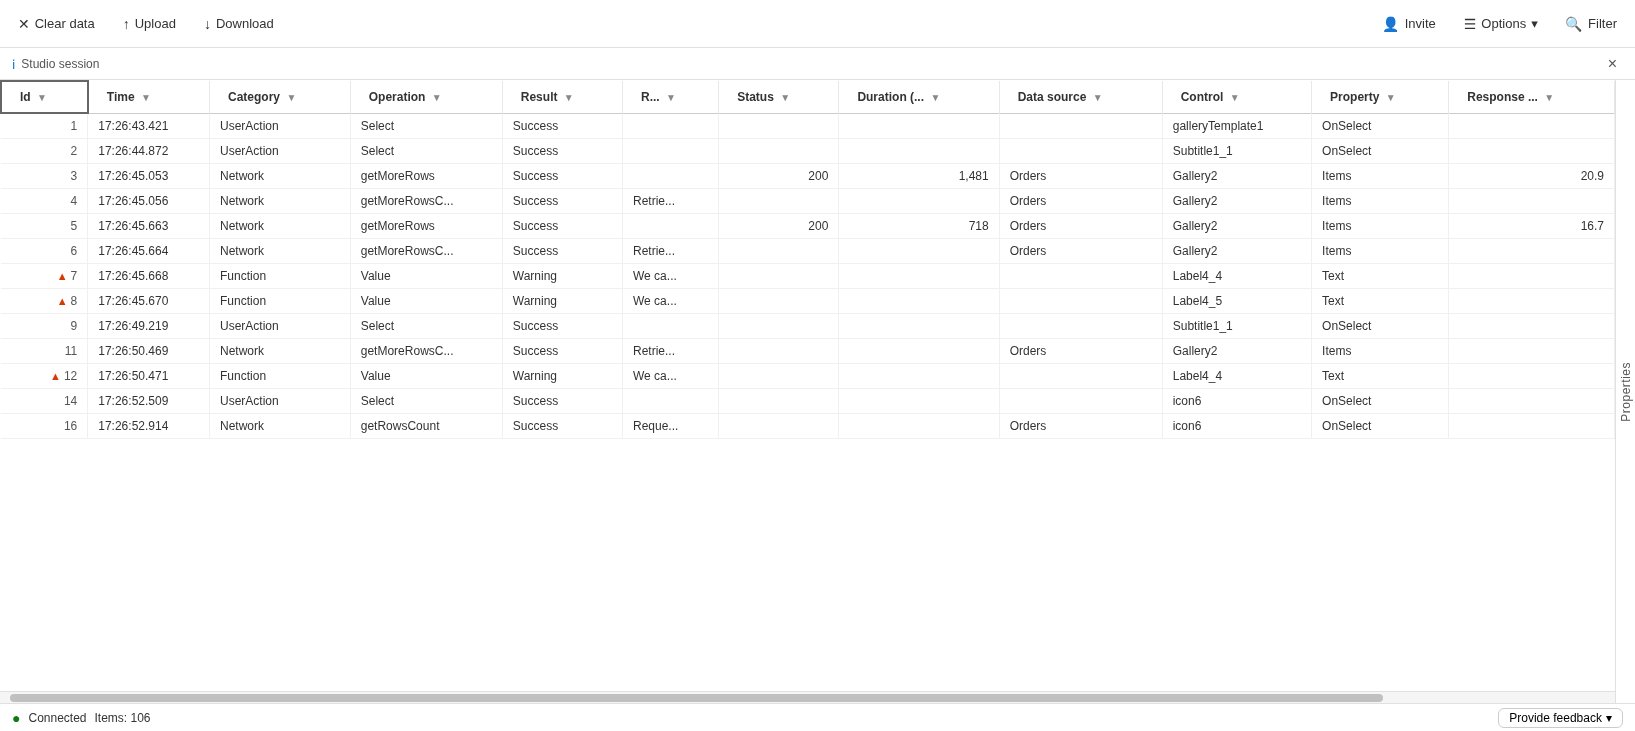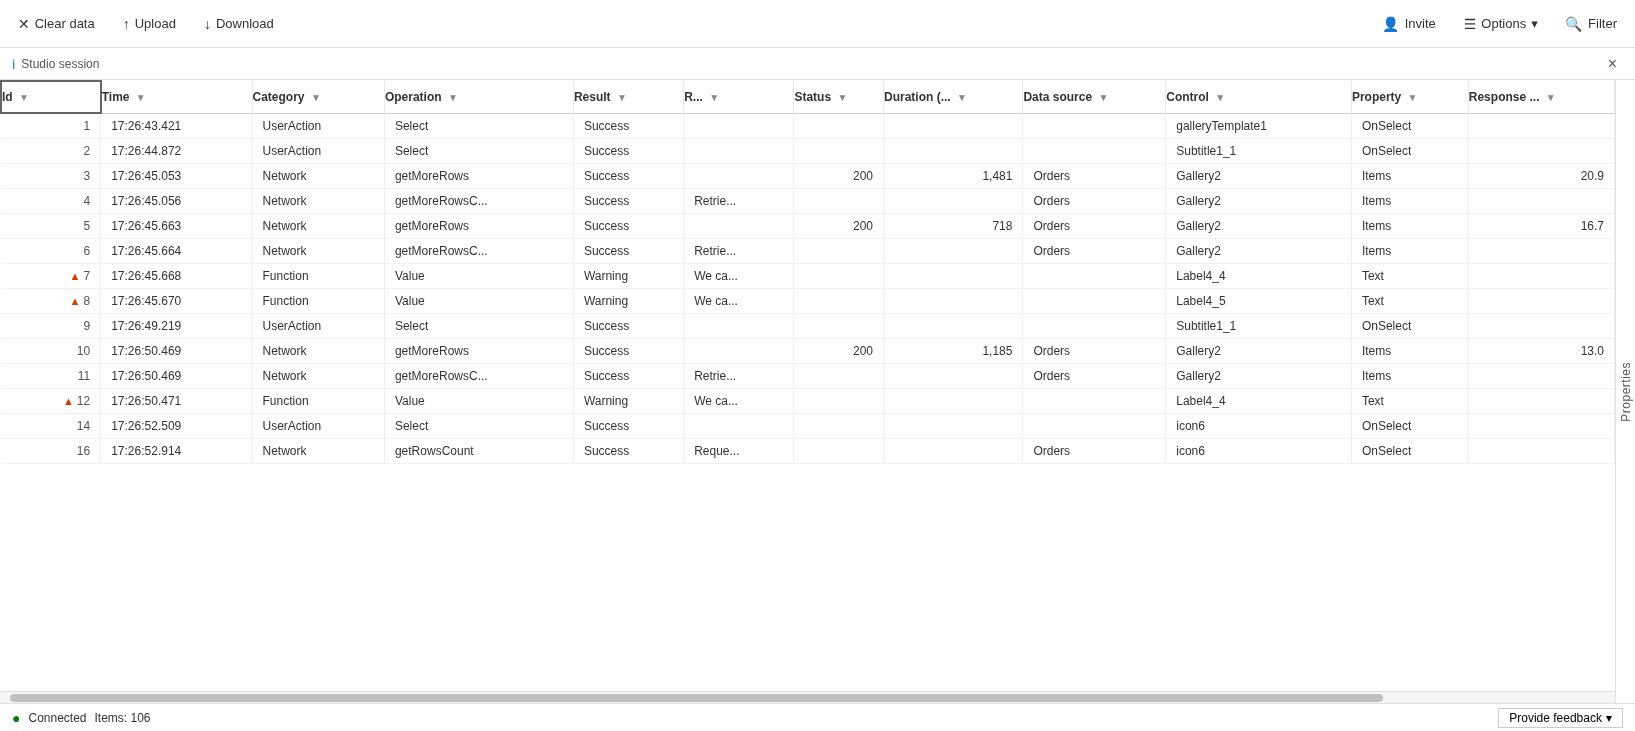--- a/index.html
+++ b/index.html
@@ -56,21 +56,21 @@
       width: 100%;
       min-width: 1450px;
     }
 
     thead tr {
       background: #fff;
       border-bottom: 1px solid #ccc;
     }
 
     th {
-      padding: 8px 0;
+      padding: 8px 18px;
       text-align: left;
       font-weight: 600;
       font-size: 12px;
       color: #333;
       border-right: 1px solid #e8e8e8;
       white-space: nowrap;
       user-select: none;
       cursor: pointer;
       position: sticky;
       top: 0;
@@ -125,21 +125,21 @@
       height: 28px;
       font-size: 12px;
       color: #333;
     }
     .status-left { display: flex; align-items: center; gap: 8px; }
     .connected-dot { color: #107c10; font-size: 14px; }
 
     .feedback-btn {
       display: flex; align-items: center; gap: 4px;
       border: 1px solid #ccc; padding: 2px 10px;
-      border-radius: 0; cursor: pointer; font-size: 12px;
+      border-radius: 6px; cursor: pointer; font-size: 12px;
       background: #fff;
     }
 
     .scrollbar-area {
       height: 12px;
       background: #f5f5f5;
       border-top: 1px solid #e0e0e0;
       position: relative;
     }
     .scrollbar-thumb {
@@ -341,34 +341,20 @@
               <td>Success</td>
               <td></td>
               <td class="num-col"></td>
               <td class="num-col"></td>
               <td></td>
               <td>Subtitle1_1</td>
               <td>OnSelect</td>
               <td class="num-col"></td>
             </tr>
             <tr>
-              <td class="id-col num-col">10</td>
-              <td>17:26:50.469</td>
-              <td>Network</td>
-              <td>getMoreRows</td>
-              <td>Success</td>
-              <td></td>
-              <td class="num-col">200</td>
-              <td class="num-col">1,185</td>
-              <td>Orders</td>
-              <td>Gallery2</td>
-              <td>Items</td>
-              <td class="num-col">13.0</td>
-            </tr>
-            <tr>
               <td class="id-col num-col">11</td>
               <td>17:26:50.469</td>
               <td>Network</td>
               <td>getMoreRowsC...</td>
               <td>Success</td>
               <td>Retrie...</td>
               <td class="num-col"></td>
               <td class="num-col"></td>
               <td>Orders</td>
               <td>Gallery2</td>

